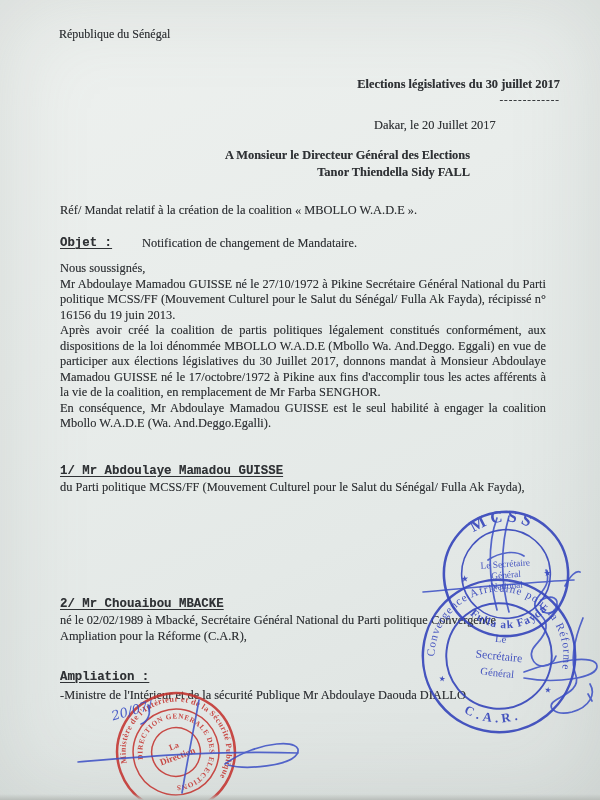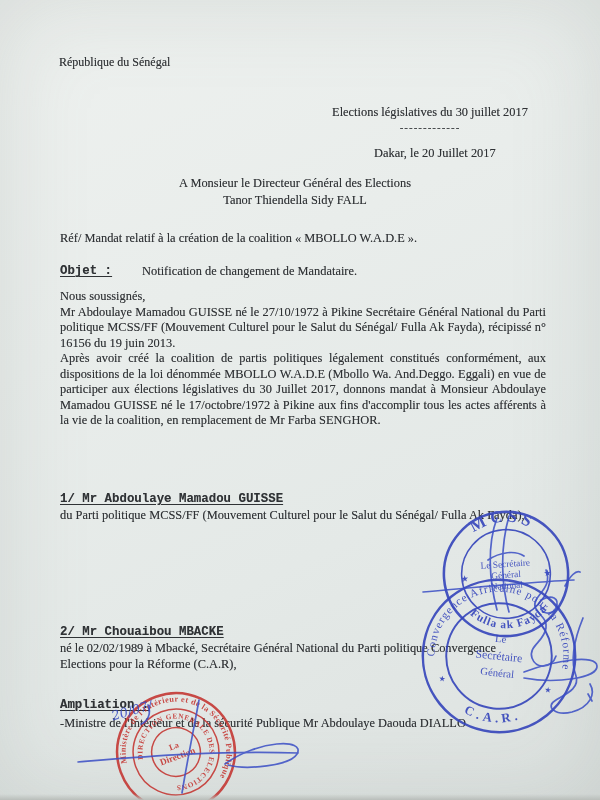--- a/index.html
+++ b/index.html
@@ -8,22 +8,22 @@
     font-family:"Liberation Serif", serif;
     color:#2f3235;
     background:linear-gradient(155deg,#eef1ef 0%,#e9edeb 35%,#e4e9e7 65%,#dde2e0 100%);
     box-shadow:inset 0 0 90px rgba(125,133,128,.20);
   }
   .page::after{
     content:"";position:absolute;left:0;right:0;bottom:0;height:6px;
     background:linear-gradient(rgba(0,0,0,0),#b9beba);
   }
   .abs{position:absolute;}
-  .txt{font-size:12.4px;line-height:15.5px;text-shadow:0 0 .5px rgba(50,50,55,.45);margin-top:28px;}
-  .center{text-align:center;}
+  .txt{font-size:12.4px;line-height:15.5px;text-shadow:0 0 .5px rgba(50,50,55,.45);}
+  .center{text-align:right;font-weight:bold;}
   .bold{font-weight:bold;}
   .ul{text-decoration:underline;text-underline-offset:2px;font-family:Liberation Mono, monospace;}
   .body-block{width:486px;text-align:justify;}
   .body-block div{margin:0;}
   .subject-row{display:flex;gap:30px;}
   .seal{position:absolute;opacity:.9;}
   .seal text{font-family:"Liberation Serif",serif;}
   .ink{position:absolute;left:0;top:0;pointer-events:none;}
 </style>
 </head>
@@ -48,31 +48,32 @@
 
   <div class="abs txt subject-row" style="left:60px;top:236px;">
     <span class="bold ul">Objet :</span>
     <span>Notification de changement de Mandataire.</span>
   </div>
 
   <div class="abs txt body-block" style="left:60px;top:261px;">
     <div>Nous soussignés,</div>
     <div>Mr Abdoulaye Mamadou GUISSE né le 27/10/1972 à Pikine Secrétaire Général National du Parti politique MCSS/FF (Mouvement Culturel pour le Salut du Sénégal/ Fulla Ak Fayda), récipissé n° 16156 du 19 juin 2013.</div>
     <div>Après avoir créé la coalition de partis politiques légalement constitués conformément, aux dispositions de la loi dénommée MBOLLO W.A.D.E (Mbollo Wa. And.Deggo. Eggali) en vue de participer aux élections législatives du 30 Juillet 2017, donnons mandat à Monsieur Abdoulaye Mamadou GUISSE né le 17/octobre/1972 à Pikine aux fins d'accomplir tous les actes afférents à la vie de la coalition, en remplacement de Mr Farba SENGHOR.</div>
+    <div>En conséquence, Mr Abdoulaye Mamadou GUISSE est le seul habilité à engager la coalition Mbollo W.A.D.E (Wa. And.Deggo.Egalli).</div>
   </div>
 
   <div class="abs txt" style="left:60px;top:464px;line-height:15.8px;">
     <div class="bold ul">1/ Mr Abdoulaye Mamadou GUISSE</div>
     <div>du Parti politique MCSS/FF (Mouvement Culturel pour le Salut du Sénégal/ Fulla Ak Fayda),</div>
   </div>
 
   <div class="abs txt" style="left:60px;top:597px;line-height:15.8px;">
     <div class="bold ul">2/ Mr Chouaibou MBACKE</div>
     <div>né le 02/02/1989 à Mbacké, Secrétaire Général National du Parti politique Convergence</div>
-    <div>Elections pour la Réforme (C.A.R),</div>
+    <div>Ampliation pour la Réforme (C.A.R),</div>
   </div>
 
   <div class="abs txt" style="left:60px;top:668px;line-height:18px;">
     <div class="bold ul">Ampliation :</div>
     <div>-Ministre de l'Intérieur et de la sécurité Publique Mr Abdoulaye Daouda DIALLO</div>
   </div>
 
   <svg class="seal" style="left:437px;top:505px;transform:rotate(-4deg);" width="138" height="138" viewBox="0 0 140 140">
     <defs>
       <path id="mcssTop" d="M 17,70 A 53,53 0 0 1 123,70"></path>

